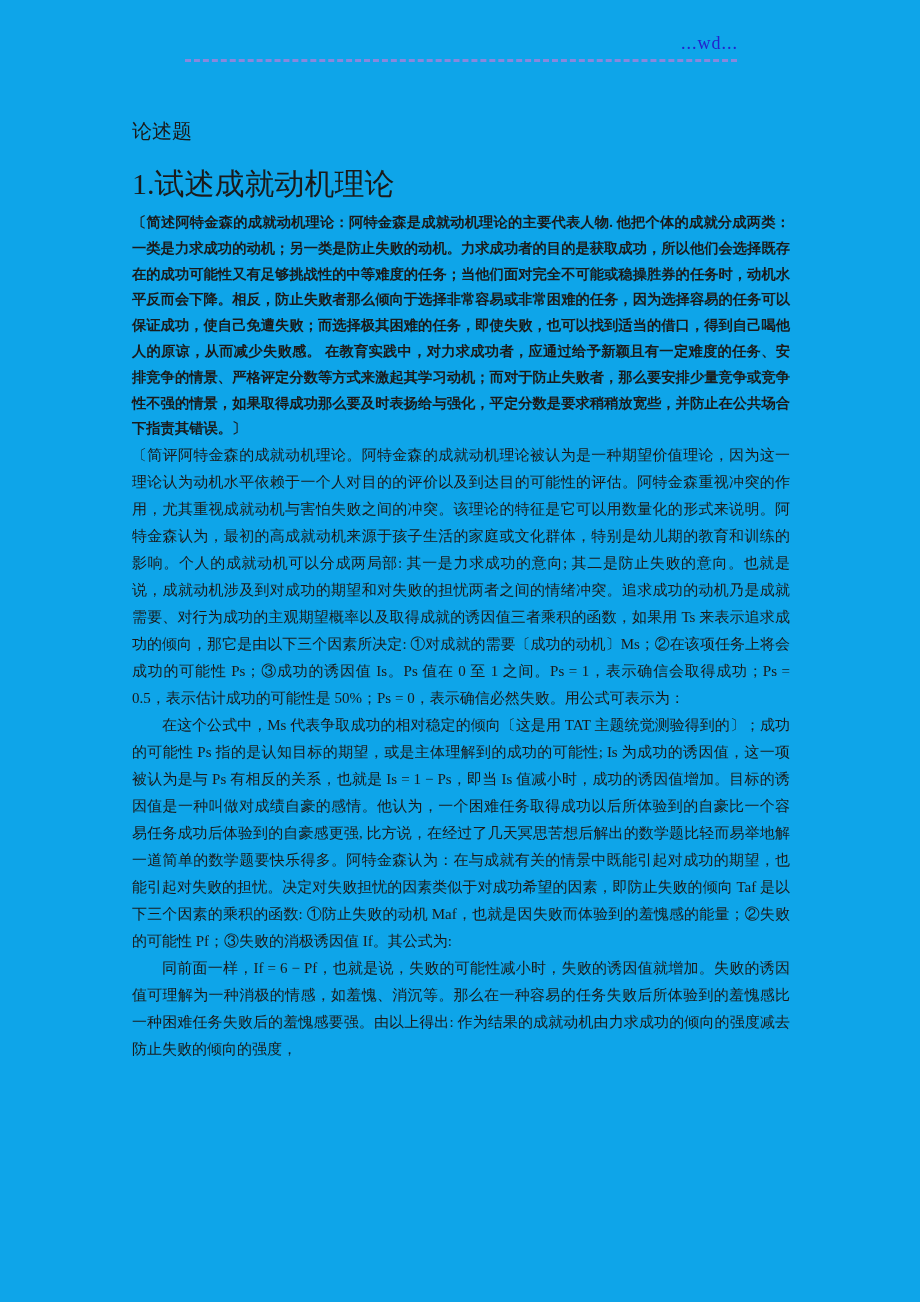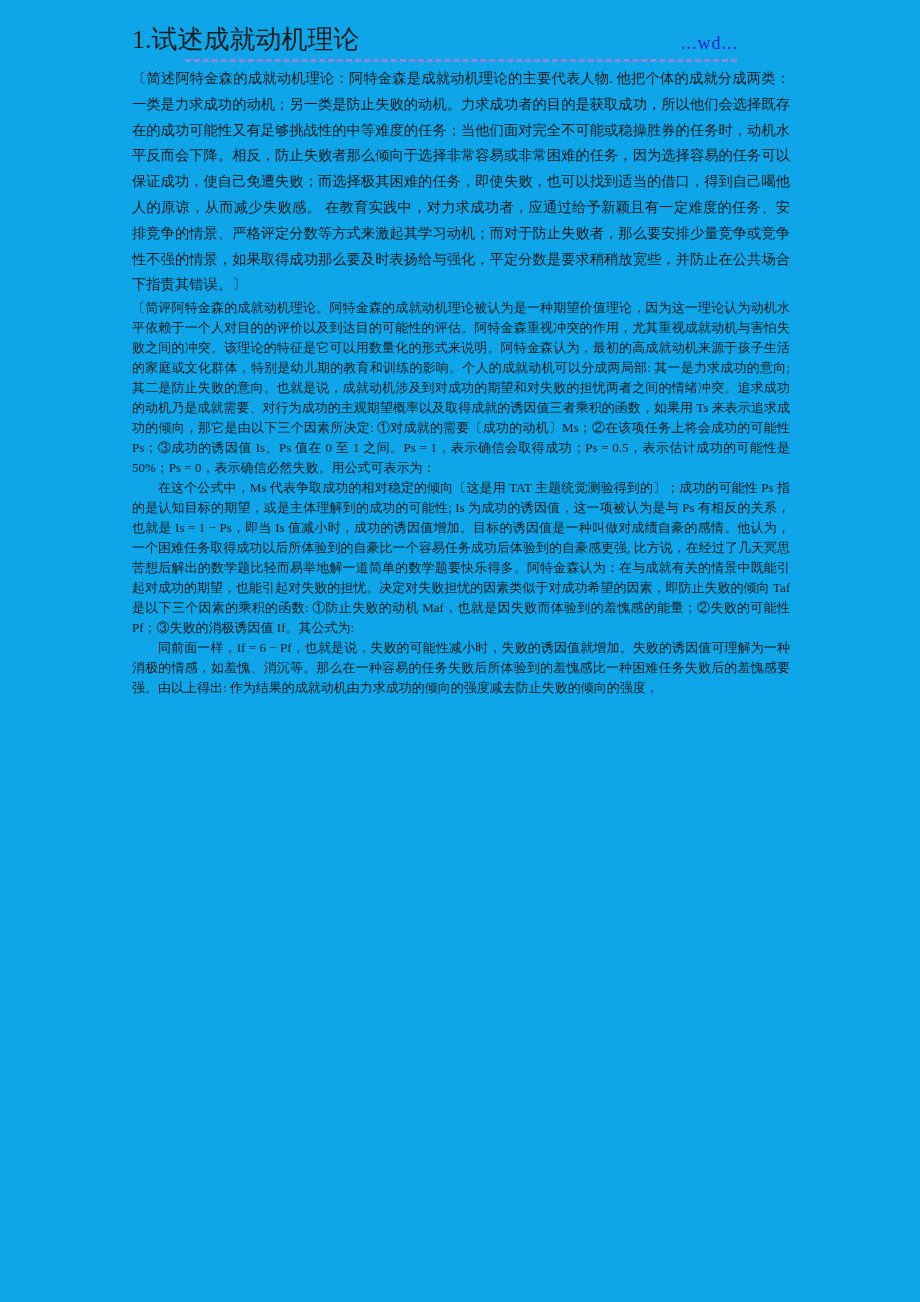--- a/index.html
+++ b/index.html
@@ -35,51 +35,53 @@
     width: 658px;
   }
   .doc-title {
     margin: 118px 0 0 0;
     font-size: 20px;
     font-weight: normal;
     line-height: 26px;
   }
   .question-heading {
     margin: 25px 0 0 0;
-    font-size: 26px;
+    font-size: 30px;
     font-weight: normal;
     line-height: 30px;
   }
   p {
     margin: 0;
     text-align: justify;
     text-align-last: left;
   }
   .para-small {
     margin-top: 11px;
     font-size: 14.3px;
     line-height: 25.8px;
+    font-weight: bold;
   }
   .para {
-    font-size: 13px;
-    line-height: 20px;
+    font-size: 15px;
+    line-height: 27px;
   }
   .indent { text-indent: 2em; }
 </style>
 </head>
 <body>
 
 <div class="page">
 
   <span class="watermark" style="color: rgb(35, 35, 205);">...wd...</span>
 
   <div class="header-divider" style="border-top-color: rgb(136, 136, 221);"></div>
 
   <div class="content">
 
+    <h3 class="doc-title">论述题</h3>
 
     <h1 class="question-heading">1.试述成就动机理论</h1>
 
     <p class="para-small">〔简述阿特金森的成就动机理论：阿特金森是成就动机理论的主要代表人物. 他把个体的成就分成两类：一类是力求成功的动机；另一类是防止失败的动机。力求成功者的目的是获取成功，所以他们会选择既存在的成功可能性又有足够挑战性的中等难度的任务；当他们面对完全不可能或稳操胜券的任务时，动机水平反而会下降。相反，防止失败者那么倾向于选择非常容易或非常困难的任务，因为选择容易的任务可以保证成功，使自己免遭失败；而选择极其困难的任务，即使失败，也可以找到适当的借口，得到自己喝他人的原谅，从而减少失败感。 在教育实践中，对力求成功者，应通过给予新颖且有一定难度的任务、安排竞争的情景、严格评定分数等方式来激起其学习动机；而对于防止失败者，那么要安排少量竞争或竞争性不强的情景，如果取得成功那么要及时表扬给与强化，平定分数是要求稍稍放宽些，并防止在公共场合下指责其错误。〕</p>
 
     <p class="para">〔简评阿特金森的成就动机理论。阿特金森的成就动机理论被认为是一种期望价值理论，因为这一理论认为动机水平依赖于一个人对目的的评价以及到达目的可能性的评估。阿特金森重视冲突的作用，尤其重视成就动机与害怕失败之间的冲突。该理论的特征是它可以用数量化的形式来说明。阿特金森认为，最初的高成就动机来源于孩子生活的家庭或文化群体，特别是幼儿期的教育和训练的影响。个人的成就动机可以分成两局部: 其一是力求成功的意向; 其二是防止失败的意向。也就是说，成就动机涉及到对成功的期望和对失败的担忧两者之间的情绪冲突。追求成功的动机乃是成就需要、对行为成功的主观期望概率以及取得成就的诱因值三者乘积的函数，如果用 Ts 来表示追求成功的倾向，那它是由以下三个因素所决定: ①对成就的需要〔成功的动机〕Ms；②在该项任务上将会成功的可能性 Ps；③成功的诱因值 Is。Ps 值在 0 至 1 之间。Ps = 1，表示确信会取得成功；Ps = 0.5，表示估计成功的可能性是 50%；Ps = 0，表示确信必然失败。用公式可表示为：</p>
 
     <p class="para indent">在这个公式中，Ms 代表争取成功的相对稳定的倾向〔这是用 TAT 主题统觉测验得到的〕；成功的可能性 Ps 指的是认知目标的期望，或是主体理解到的成功的可能性; Is 为成功的诱因值，这一项被认为是与 Ps 有相反的关系，也就是 Is = 1 − Ps，即当 Is 值减小时，成功的诱因值增加。目标的诱因值是一种叫做对成绩自豪的感情。他认为，一个困难任务取得成功以后所体验到的自豪比一个容易任务成功后体验到的自豪感更强, 比方说，在经过了几天冥思苦想后解出的数学题比轻而易举地解一道简单的数学题要快乐得多。阿特金森认为：在与成就有关的情景中既能引起对成功的期望，也能引起对失败的担忧。决定对失败担忧的因素类似于对成功希望的因素，即防止失败的倾向 Taf 是以下三个因素的乘积的函数: ①防止失败的动机 Maf，也就是因失败而体验到的羞愧感的能量；②失败的可能性 Pf；③失败的消极诱因值 If。其公式为:</p>
 
     <p class="para indent">同前面一样，If = 6 − Pf，也就是说，失败的可能性减小时，失败的诱因值就增加。失败的诱因值可理解为一种消极的情感，如羞愧、消沉等。那么在一种容易的任务失败后所体验到的羞愧感比一种困难任务失败后的羞愧感要强。由以上得出: 作为结果的成就动机由力求成功的倾向的强度减去防止失败的倾向的强度，</p>

